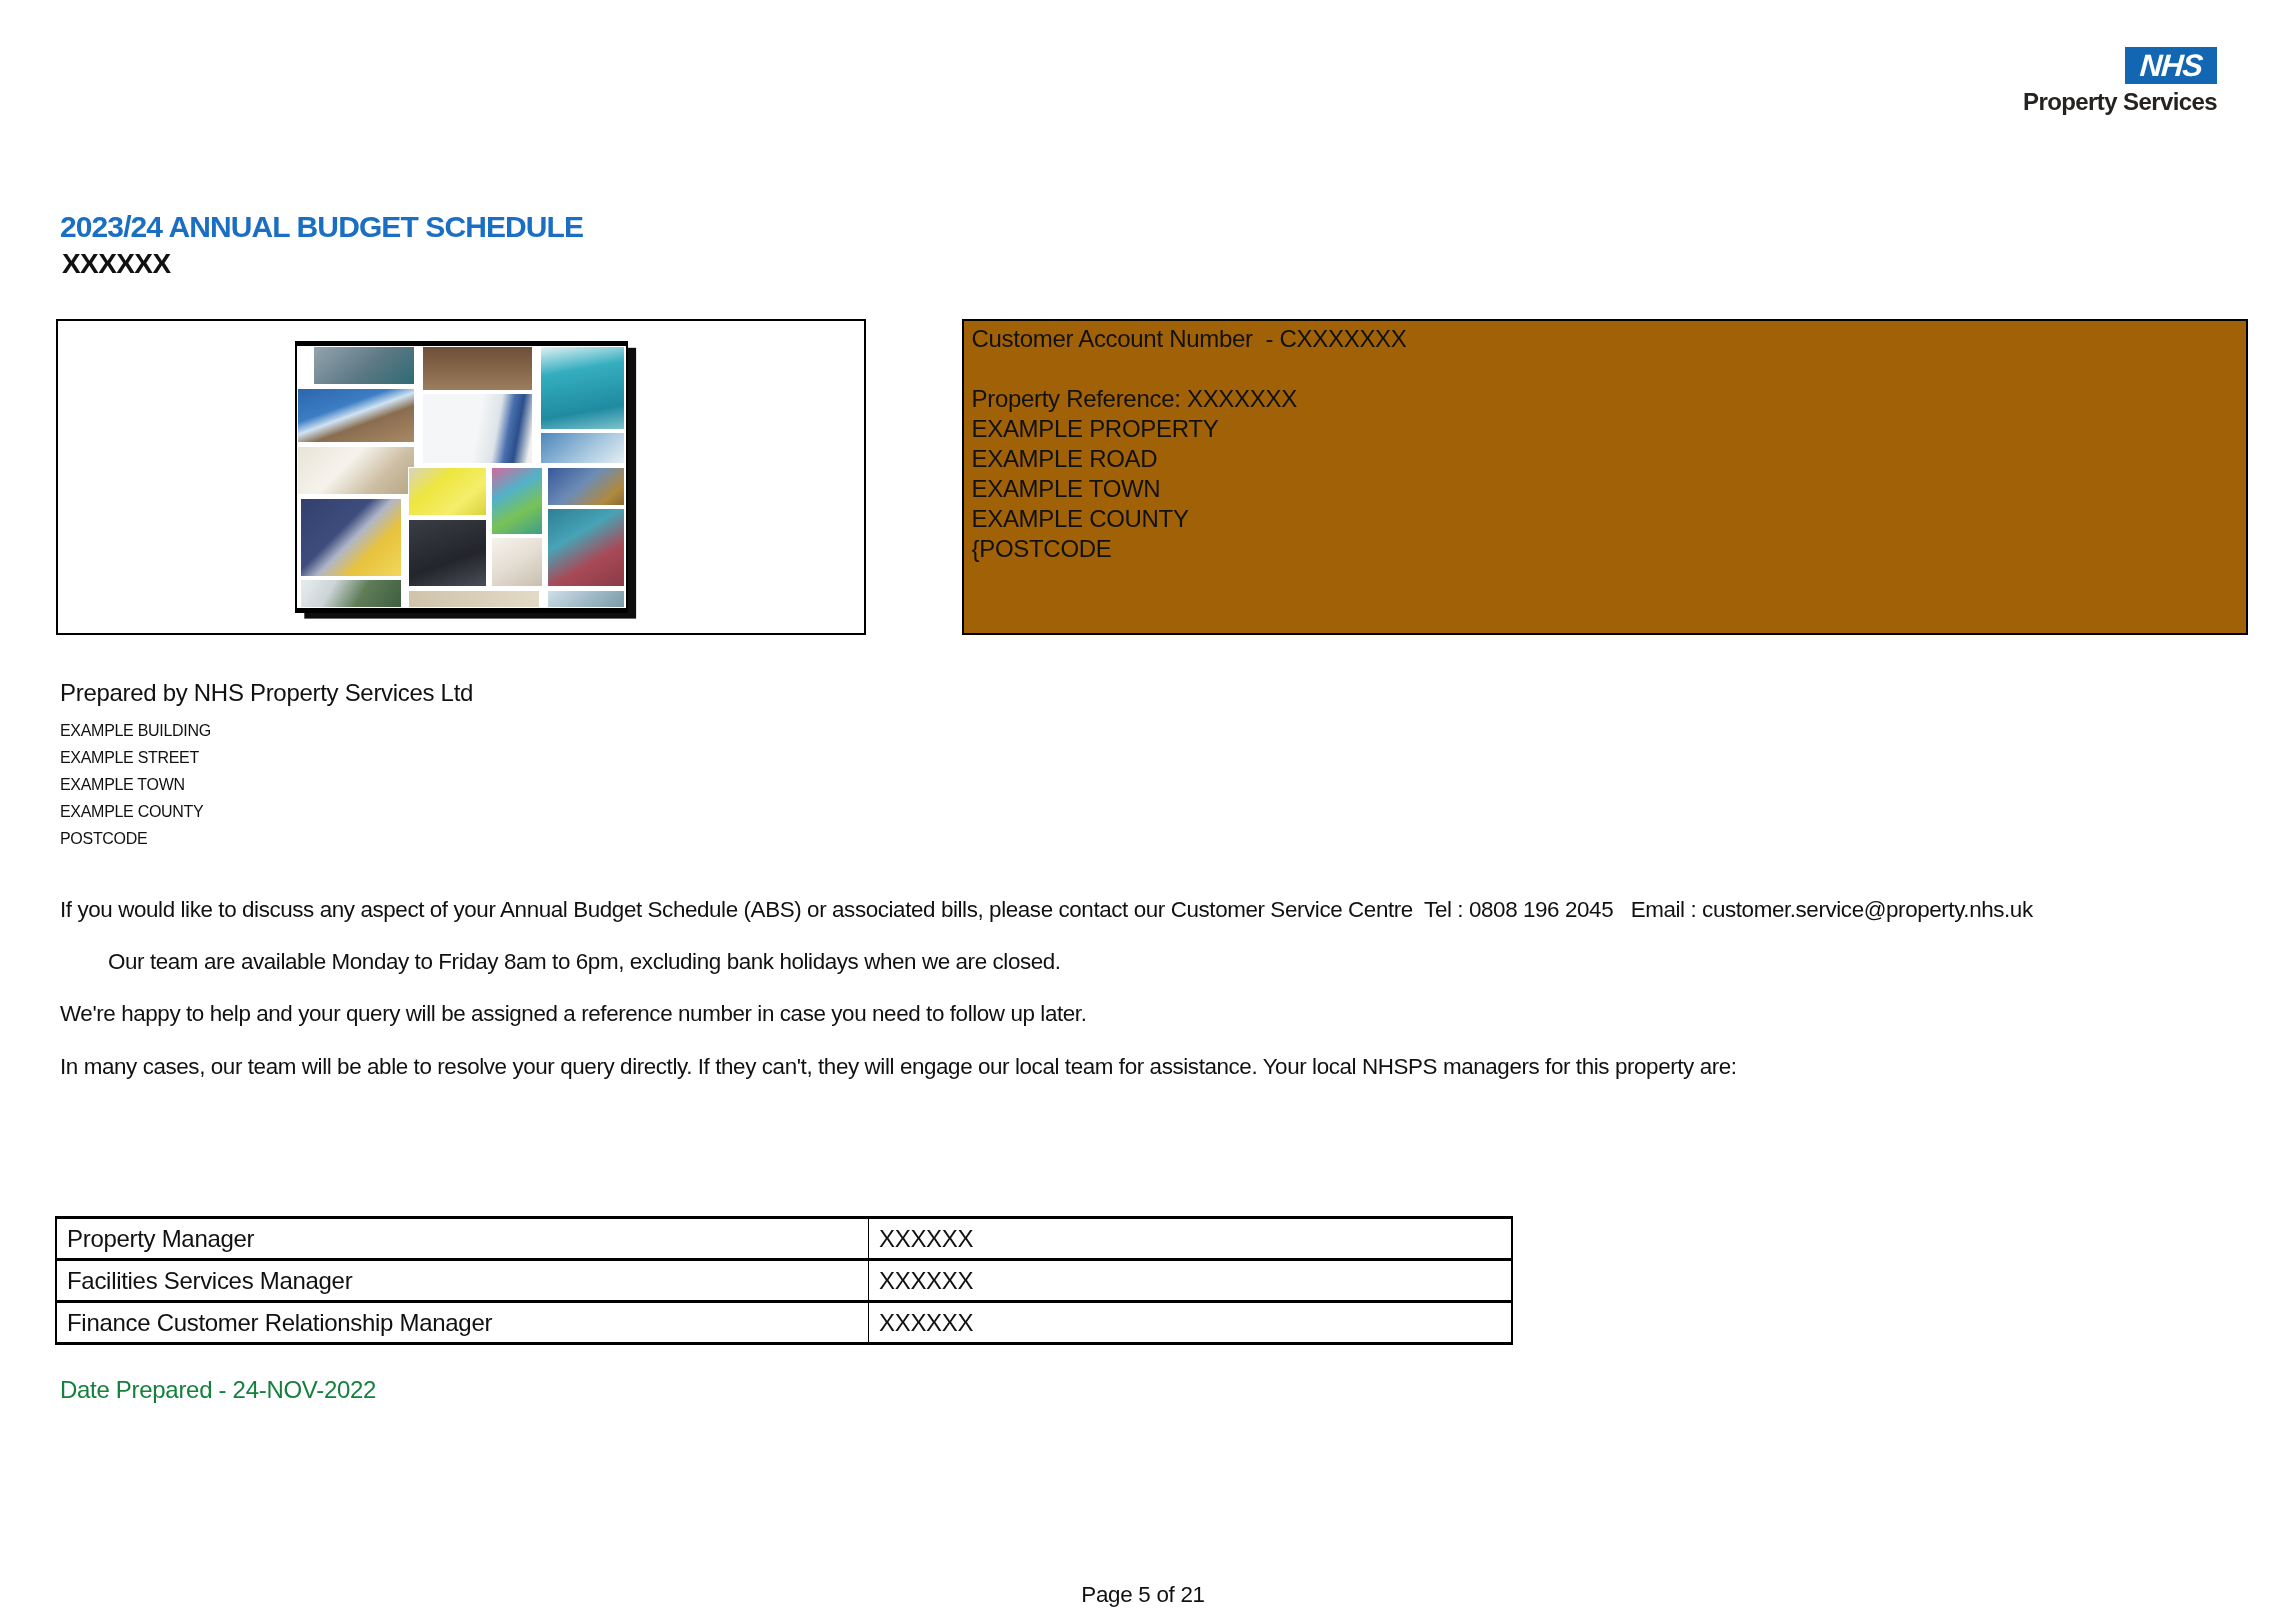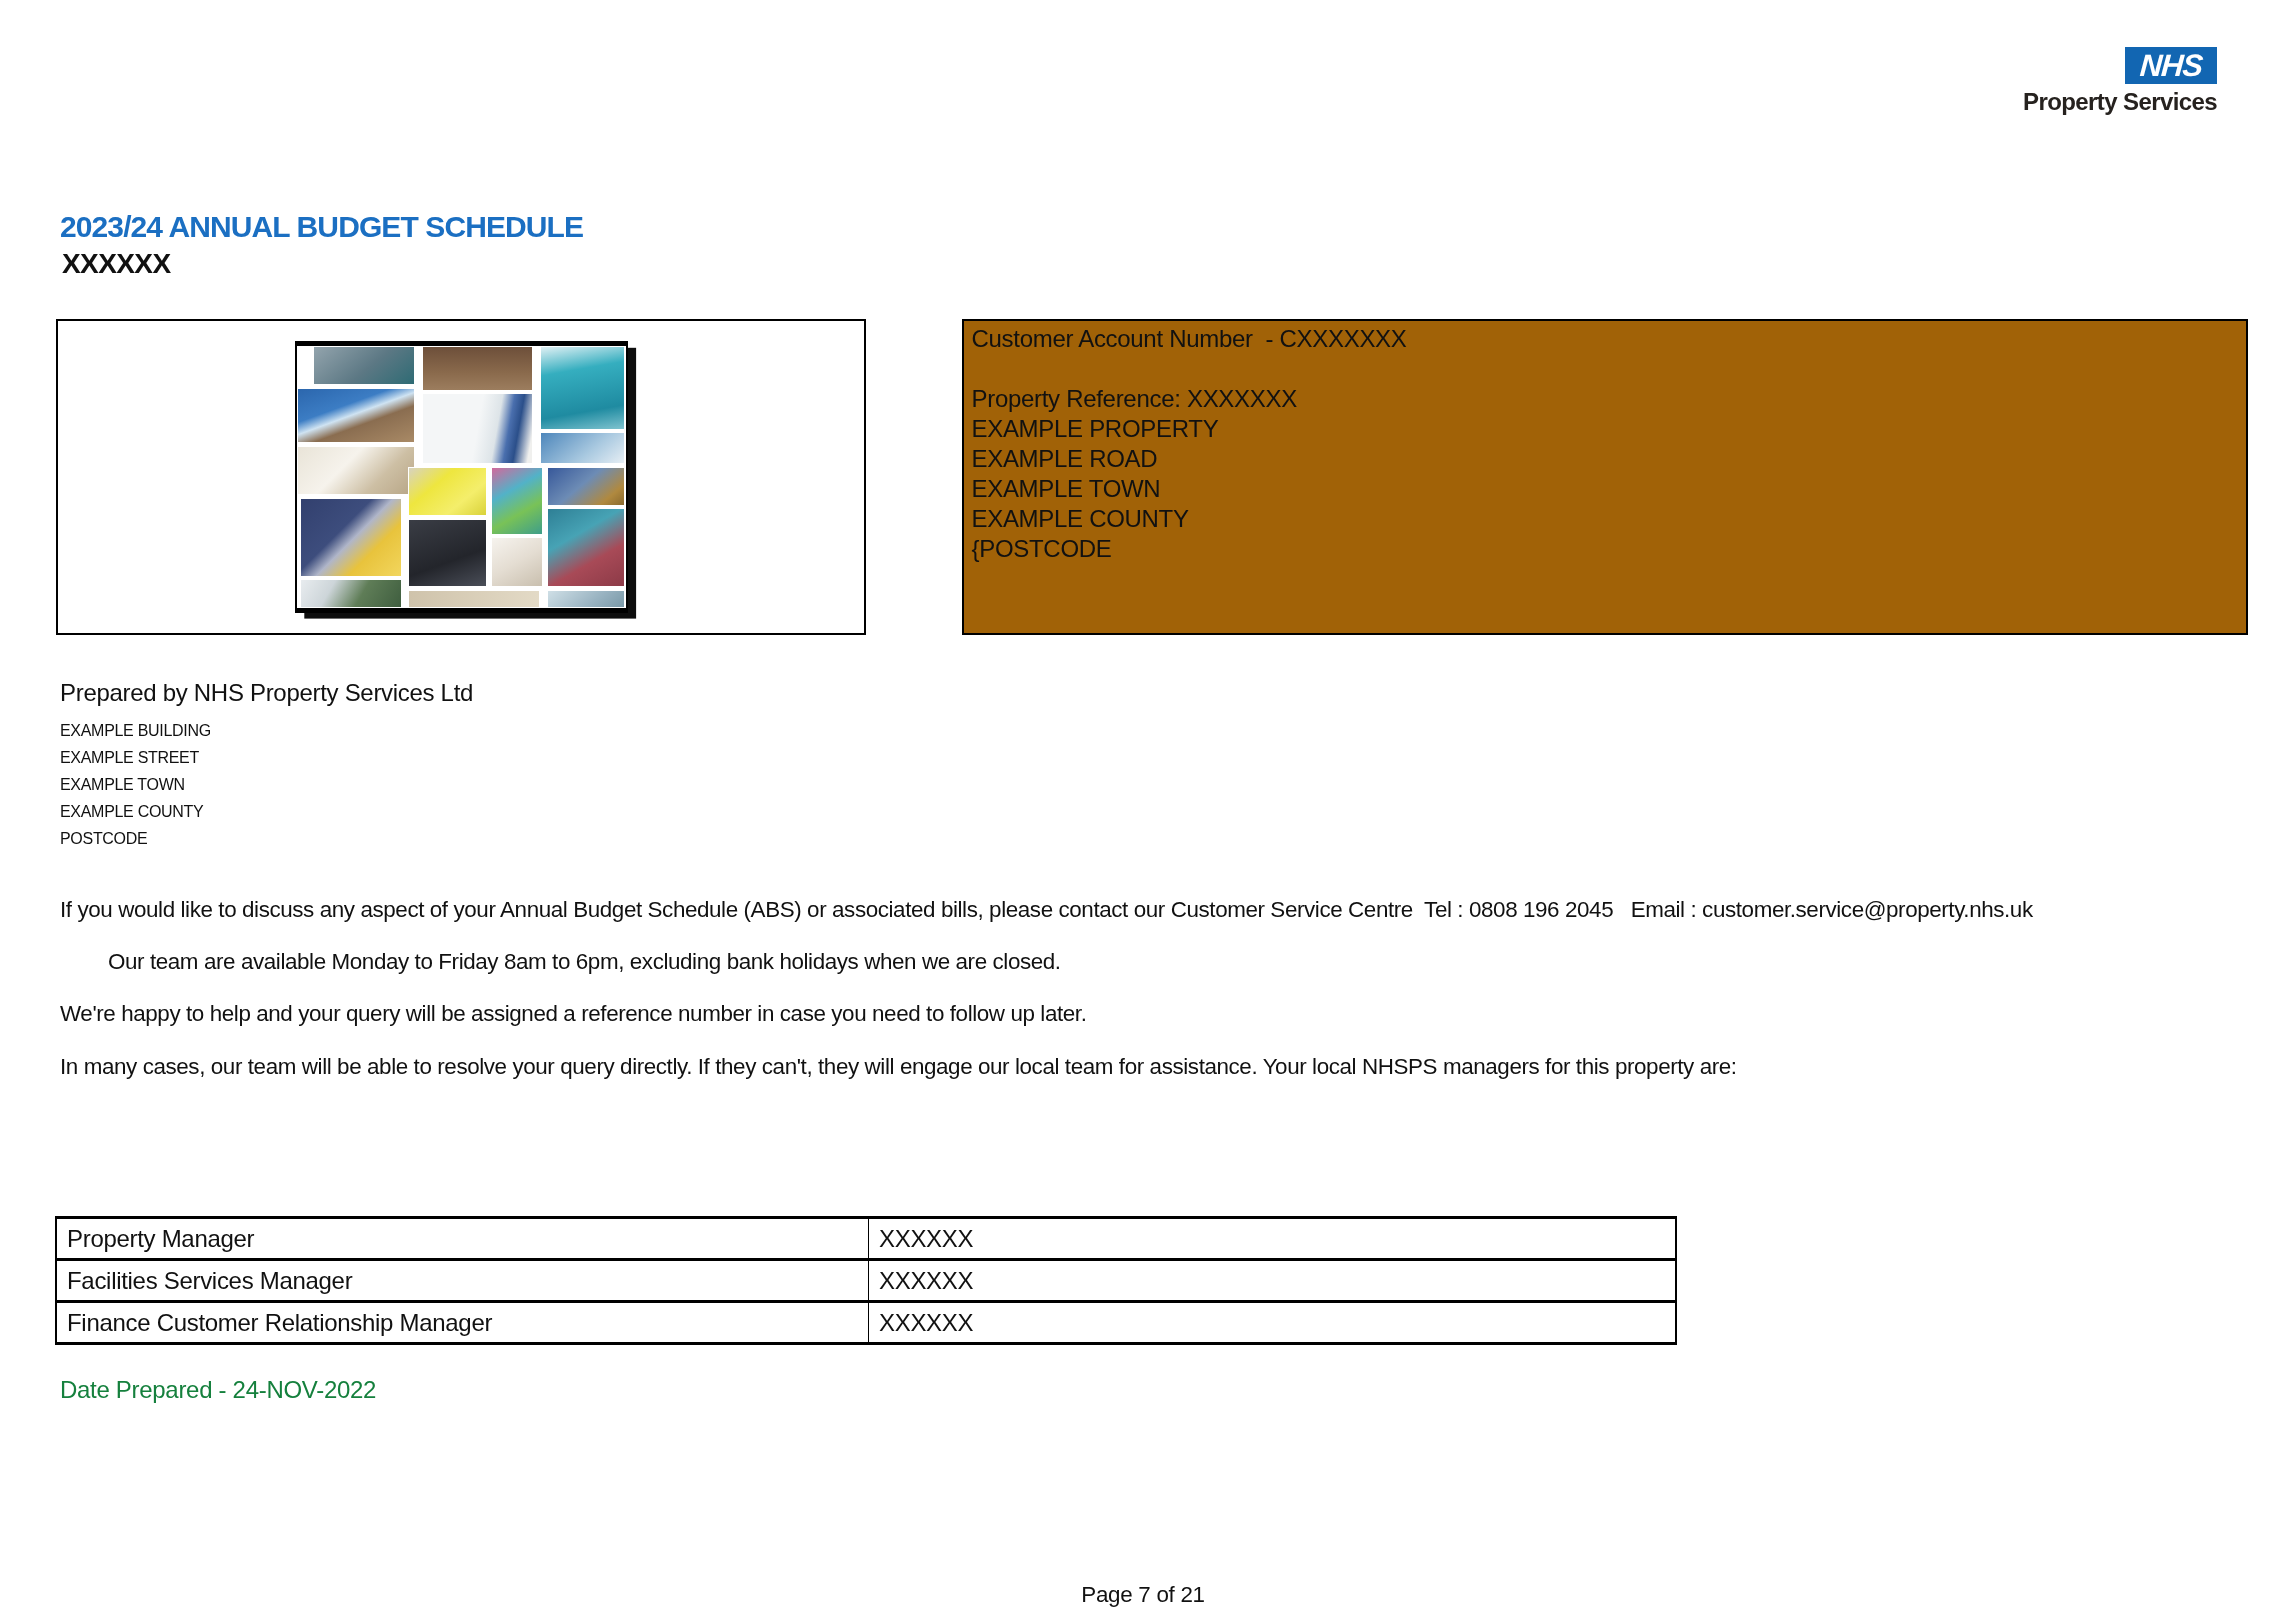--- a/index.html
+++ b/index.html
@@ -168,21 +168,21 @@
   .p1{top:897px;}
   .p2{top:949px;margin-left:48px;}
   .p3{top:1001px;}
   .p4{top:1054px;}
 
   
   .managers-table{
     position:absolute;
     left:55px;
     top:1216px;
-    width:1622px;
+    width:1458px;
     border-collapse:collapse;
     border:2.5px solid #000;
   }
   .managers-table td{
     border-top:3.1px solid #000;
     border-bottom:3.1px solid #000;
     border-left:1.2px solid #000;
     border-right:1.2px solid #000;
     height:39px;
     font-size:24px;
@@ -291,16 +291,16 @@
       </tr>
       <tr>
         <td class="col-label">Finance Customer Relationship Manager</td>
         <td>XXXXXX</td>
       </tr>
     </tbody>
   </table>
 
   <div class="date-prepared">Date Prepared - 24-NOV-2022</div>
 
-  <div class="page-footer">Page 7 of 21</div>
+  <div class="page-footer">Page 5 of 21</div>
 
 </div>
 
 
 </body></html>

